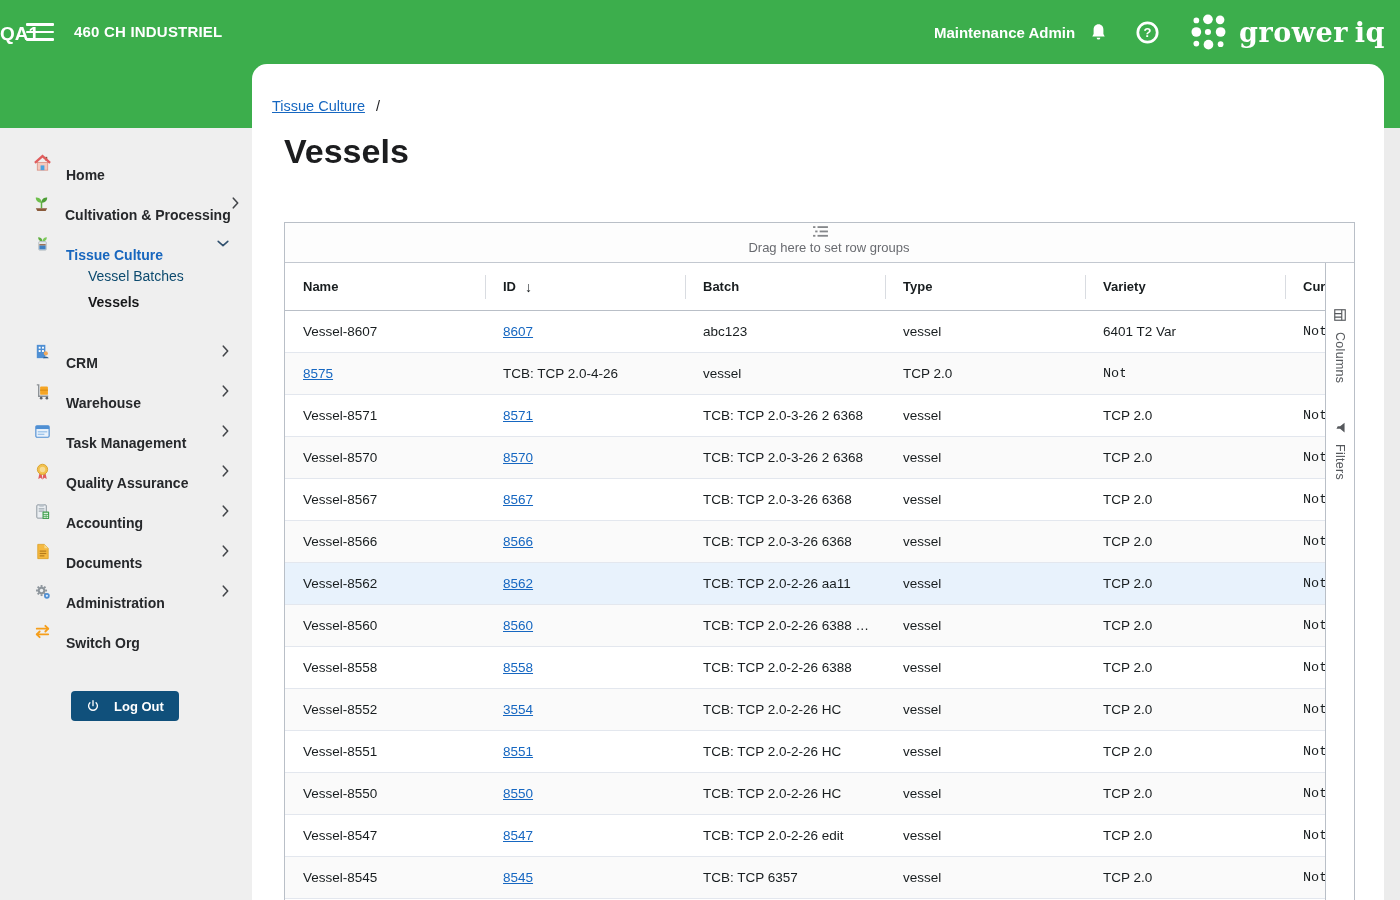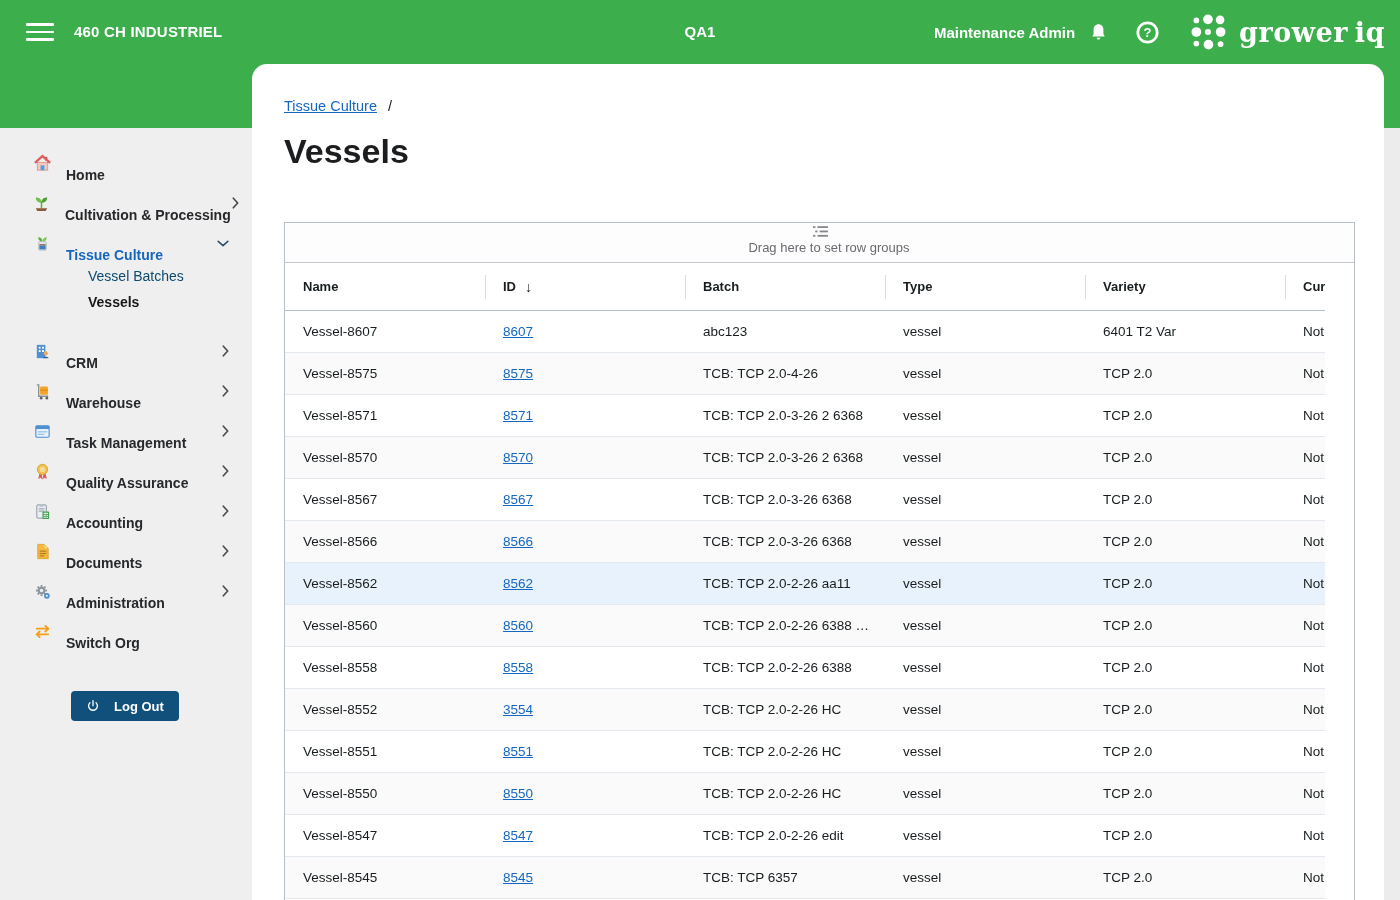--- a/index.html
+++ b/index.html
@@ -9,21 +9,21 @@
 
   
   .green-band { position:absolute; left:0; top:0; width:1400px; height:128px;
                 background:var(--header-green,#3cae4c); }
   .topbar { position:absolute; left:0; top:0; width:1400px; height:64px; display:flex;
             align-items:center; color:#fff; z-index:5;border-radius:25px; }
   .hamburger { position:absolute; left:26px; top:21px; width:30px; height:22px; background:none;
                border:none; cursor:pointer; display:flex; flex-direction:column; justify-content:space-between; padding:2px 0;}
   .hamburger span { display:block; height:2.6px; width:28px; background:#fff; border-radius:1px; }
   .org { position:absolute; left:74px; top:23px; font-size:15px; font-weight:700; letter-spacing:.2px; }
-  .env { position:absolute; left:0; right:0; top:23px; text-align:center; font-size:15px; font-weight:700; }
+  .env { position:absolute; left:0; right:0; top:23px; font-size:19px; font-weight:700; }
   .top-right { position:absolute; right:15px; top:0; height:64px; display:flex; align-items:center; }
   .user { font-size:15px; font-weight:700; cursor:pointer; }
   .tb-icon { display:flex; align-items:center; justify-content:center; cursor:pointer; }
   .tb-icon.bell { margin-left:13px; }
   .tb-icon.help { margin-left:26px; }
   .logo { display:flex; align-items:center; margin-left:30px;text-align:center; }
   .logo-dots { display:flex; margin-right:11px; }
   .logo-text { font-family:"DejaVu Serif", serif; font-weight:700; font-size:27px; letter-spacing:.5px; }
   .logo-text .iq { margin-left:7px; }
 
@@ -41,45 +41,45 @@
               color:#0c4a6e; cursor:pointer; }
   .sub-item.active { font-weight:700; color:#17181a; }
   .nav-gap { height:16px; }
   .logout { position:absolute; left:71px; top:563px; width:108px; height:30px; border:none; border-radius:4px;
             background:var(--logout-blue,#10507b); color:#fff; font-family:"Liberation Sans",sans-serif;
             font-size:13px; font-weight:700; display:flex; align-items:center; justify-content:center; gap:14px; cursor:pointer; }
 
   
   .card { position:absolute; left:252px; top:64px; width:1132px; height:836px; background:#fff;
           border-radius:15px 15px 0 0; z-index:4; overflow:hidden; }
-  .breadcrumb { position:absolute; left:32px; top:34px; font-size:14.5px; }
+  .breadcrumb { position:absolute; left:20px; top:34px; font-size:14.5px; }
   .bc-link { color:var(--link-blue,#1667c1); text-decoration:underline; cursor:pointer; }
   .bc-sep { color:#202124; margin-left:7px; }
   .page-title { position:absolute; left:32px; top:68px; font-size:34px; font-weight:800; color:#1c1d1f; }
 
   
   .grid { position:absolute; left:32px; top:158px; width:1071px; height:679px; border:1px solid #b9bfc7;
           background:#fff; color:#181d1f; overflow:hidden; }
   .group-panel { height:40px; border-bottom:1px solid #c3c8d0; background:#fdfdfd; display:flex;
                  align-items:center; padding-left:19px; font-size:13px; color:#696b70;flex-direction:column; }
   .group-panel .gp-icon { display:flex; margin-right:17px; }
-  .grid-body { display:flex; height:637px;flex-direction:column; }
+  .grid-body { display:flex; height:637px; }
   .cols { width:1040px; }
   .header-row { height:48px; display:flex; border-bottom:1px solid #b9bfc7; }
   .hcell { width:200px; display:flex; align-items:center; padding-left:18px; position:relative;
            font-size:13px; font-weight:700; cursor:pointer; white-space:nowrap; overflow:hidden; }
   .hcell:not(:first-child)::before { content:""; position:absolute; left:0; top:12px; height:24px; width:1px; background:#d9dce1; }
   .hcell.last { width:40px; }
   .sort-arrow { margin-left:9px; font-size:14px; font-weight:400; }
   .row { height:42px; display:flex; background:#fff; border-bottom:1px solid #e3e7ee; cursor:pointer; }
   .row.striped { background:#fafafa; }
   .row.highlight { background:var(--row-highlight,#e8f2fc); }
   .cell { width:200px; display:flex; align-items:center; padding-left:18px; font-size:13.5px;
           white-space:nowrap; overflow:hidden; }
-  .cell.last { width:40px; }
+  .cell.last { width:40px;font-family:Liberation Mono, monospace; }
   .id-link { color:var(--link-blue,#1667c1); text-decoration:underline; cursor:pointer; }
 
   
   .side-strip { width:29px; border-left:1px solid #b9bfc7; position:relative; background:#fff; }
   .side-tab { position:absolute; left:0; width:100%; display:flex; flex-direction:column; align-items:center;
               gap:7px; color:#55585c; font-size:12.5px; cursor:pointer; }
   .side-tab .vtext { writing-mode:vertical-rl; letter-spacing:.3px; }
   .side-tab svg { transform:rotate(90deg); }
   .side-tab.tab-columns { top:45px; }
   .side-tab.tab-filters { top:158px; }
@@ -389,21 +389,20 @@
                 <div class="cell">Vessel-8607</div>
                 <div class="cell">
                   <a class="id-link" href="#">8607</a>
                 </div>
                 <div class="cell">abc123</div>
                 <div class="cell">vessel</div>
                 <div class="cell">6401 T2 Var</div>
                 <div class="cell last">Not</div>
               </div>
               <div class="row striped">
-                <div class="cell">Vessel-8575</div>
                 <div class="cell">
                   <a class="id-link" href="#">8575</a>
                 </div>
                 <div class="cell">TCB: TCP 2.0-4-26</div>
                 <div class="cell">vessel</div>
                 <div class="cell">TCP 2.0</div>
                 <div class="cell last">Not</div>
               </div>
               <div class="row">
                 <div class="cell">Vessel-8571</div>

